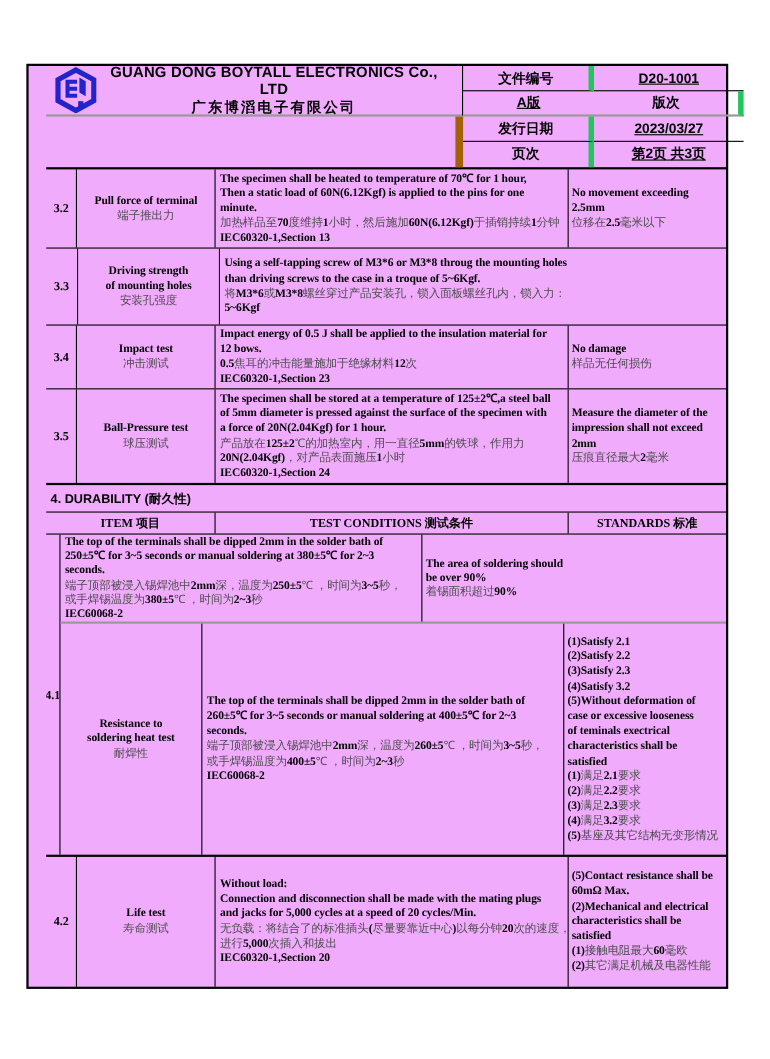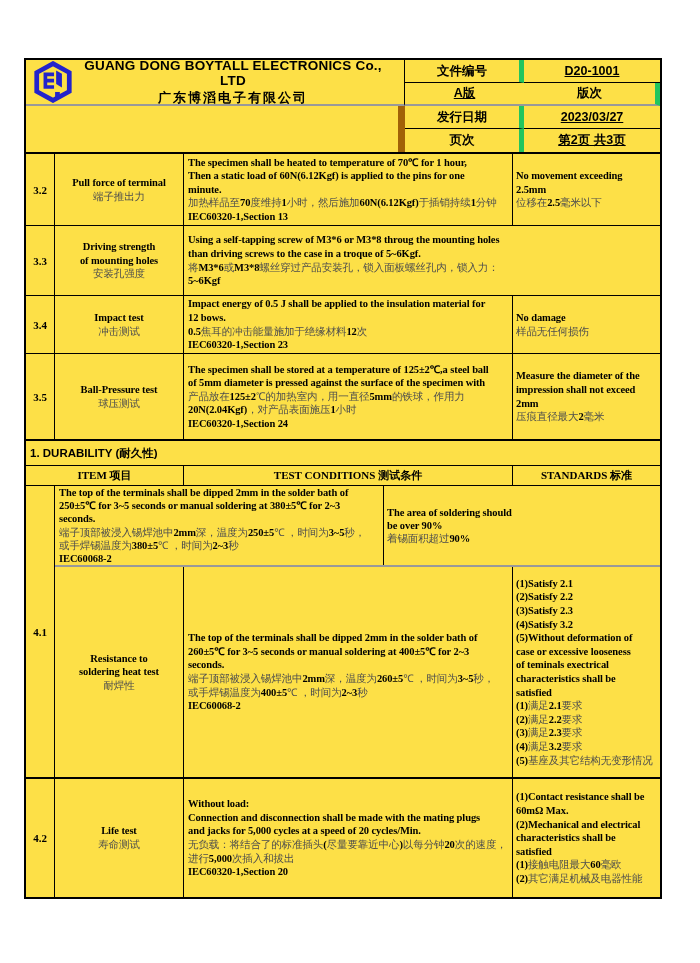--- a/index.html
+++ b/index.html
@@ -3,21 +3,21 @@
 <meta charset="utf-8">
 <style>
   :root{
     --logo:#2323cc;
     --muted:#4d4d4d;
     --gray-line:#999999;
   }
   *{margin:0;padding:0;box-sizing:border-box;}
   body{font-family:"Liberation Sans", sans-serif; background:#e8e8e8;}
   .page{position:relative;width:700px;height:963px;background:#ffffff;margin:0 auto;overflow:hidden;}
-  .doc{position:absolute;left:24px;top:58px;width:638px;border:2px solid #000;background:#fde047;}
+  .doc{position:absolute;left:24px;top:58px;width:638px;border:2px solid #000;background:#f0abfc;padding-left:16px;}
 
   
   .hdr{display:grid;grid-template-columns:379px 119px 136px;grid-template-rows:23px 23px 23px 23px;border-bottom:2px solid #000;}
   .hcell{display:flex;align-items:center;justify-content:center;overflow:hidden;}
   .h-company{grid-area:1/1/3/2;border-right:1px solid #000;border-bottom:2px solid var(--gray-line);
              display:flex;align-items:center;justify-content:flex-start;padding-left:8px;}
   .h-spec{grid-area:3/1/5/2;border-right:7px solid #a16207;flex-direction:column;padding-left:60px;gap:32px;}
   .h-label{border-right:5px solid #22c55e;font-size:12.5px;font-weight:700;color:#000;}
   .h-value{font-size:12.5px;font-weight:700;color:#000;text-decoration:underline;}
   .bb1{border-bottom:1px solid #000;}
@@ -144,33 +144,34 @@
 
     <div class="trow bb2" style="height:87px">
       <div class="c cid">3.5</div>
       <div class="c citem">
           <div class="ln">Ball-Pressure test</div>
           <div class="ln zh">球压测试</div>
         </div>
       <div class="c ccond">
           <div class="ln">The specimen shall be stored at a temperature of 125±2℃,a steel ball</div>
           <div class="ln">of 5mm diameter is pressed against the surface of the specimen with</div>
+          <div class="ln">a force of 20N(2.04Kgf) for 1 hour.</div>
           <div class="ln zh">产品放在<span class="lat">125±2</span>℃的加热室内，用一直径<span class="lat">5mm</span>的铁球，作用力</div>
           <div class="ln zh"><span class="lat">20N(2.04Kgf)</span>，对产品表面施压<span class="lat">1</span>小时</div>
           <div class="ln">IEC60320-1,Section 24</div>
         </div>
       <div class="c cstd">
           <div class="ln">Measure the diameter of the</div>
           <div class="ln">impression shall not exceed</div>
           <div class="ln">2mm</div>
           <div class="ln zh">压痕直径最大<span class="lat">2</span>毫米</div>
         </div>
     </div>
 
-    <div class="sec-title" style="height:25px">1. DURABILITY  (耐久性)</div>
+    <div class="sec-title" style="height:25px">4. DURABILITY  (耐久性)</div>
 
     <div class="colhead" style="height:20px">
       <div class="c ch-item">ITEM 项目</div>
       <div class="c ch-cond">TEST CONDITIONS 测试条件</div>
       <div class="c ch-std">STANDARDS 标准</div>
     </div>
 
     <div class="trow bb2" style="height:293px">
       <div class="c cid">4.1</div>
       <div class="stack">
@@ -231,21 +232,21 @@
         </div>
       <div class="c ccond">
           <div class="ln">Without load:</div>
           <div class="ln">Connection and disconnection shall be made with the mating plugs</div>
           <div class="ln">and jacks for 5,000 cycles at a speed of 20 cycles/Min.</div>
           <div class="ln zh">无负载：将结合了的标准插头<span class="lat">(</span>尽量要靠近中心<span class="lat">)</span>以每分钟<span class="lat">20</span>次的速度，</div>
           <div class="ln zh">进行<span class="lat">5,000</span>次插入和拔出</div>
           <div class="ln">IEC60320-1,Section 20</div>
         </div>
       <div class="c cstd">
-          <div class="ln">(1)Contact resistance shall be</div>
+          <div class="ln">(5)Contact resistance shall be</div>
           <div class="ln">60mΩ Max.</div>
           <div class="ln">(2)Mechanical and electrical</div>
           <div class="ln">characteristics shall be</div>
           <div class="ln">satisfied</div>
           <div class="ln zh"><span class="lat">(1)</span>接触电阻最大<span class="lat">60</span>毫欧</div>
           <div class="ln zh"><span class="lat">(2)</span>其它满足机械及电器性能</div>
         </div>
     </div>
 
   </div>

